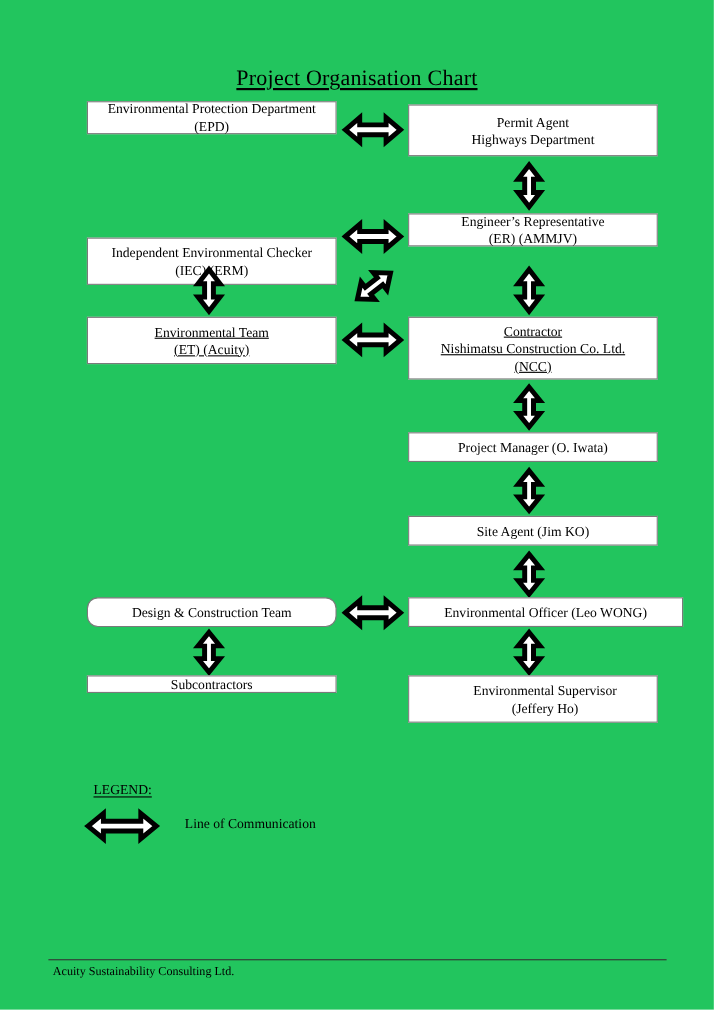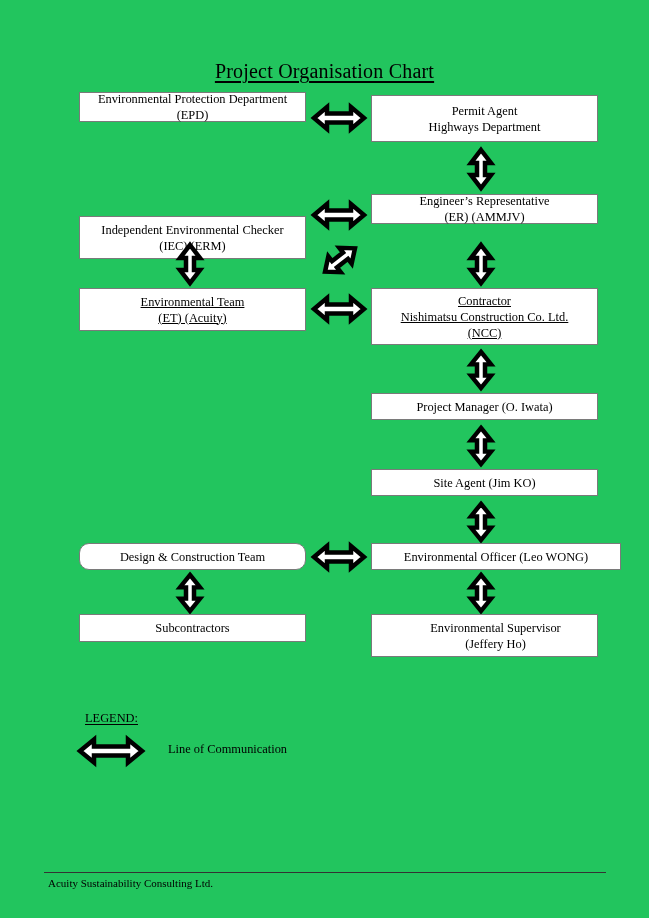--- a/index.html
+++ b/index.html
@@ -250,21 +250,21 @@
       <polygon class="shape" points="26,4 46,30 34,30 34,54 46,54 26,80 6,54 18,54 18,30 6,30"></polygon>
     </svg>
   </div>
 
   <div class="arrow" style="left:468px; top:573px; width:26px; height:40px;">
     <svg viewBox="0 0 52 84" width="26" height="40" preserveAspectRatio="none">
       <polygon class="shape" points="26,4 46,30 34,30 34,54 46,54 26,80 6,54 18,54 18,30 6,30"></polygon>
     </svg>
   </div>
 
-  <div class="node" style="left:79px; top:614px; width:227px; height:28px;">
+  <div class="node" style="left:79px; top:614px; width:227px; height:16px;">
     <span class="lines">
       <span class="ln">Subcontractors</span>
     </span>
   </div>
 
   <div class="node" style="left:371px; top:614px; width:227px; height:43px;padding-left:28px;">
     <span class="lines">
       <span class="ln">Environmental Supervisor</span>
       <span class="ln">(Jeffery Ho)</span>
     </span>

